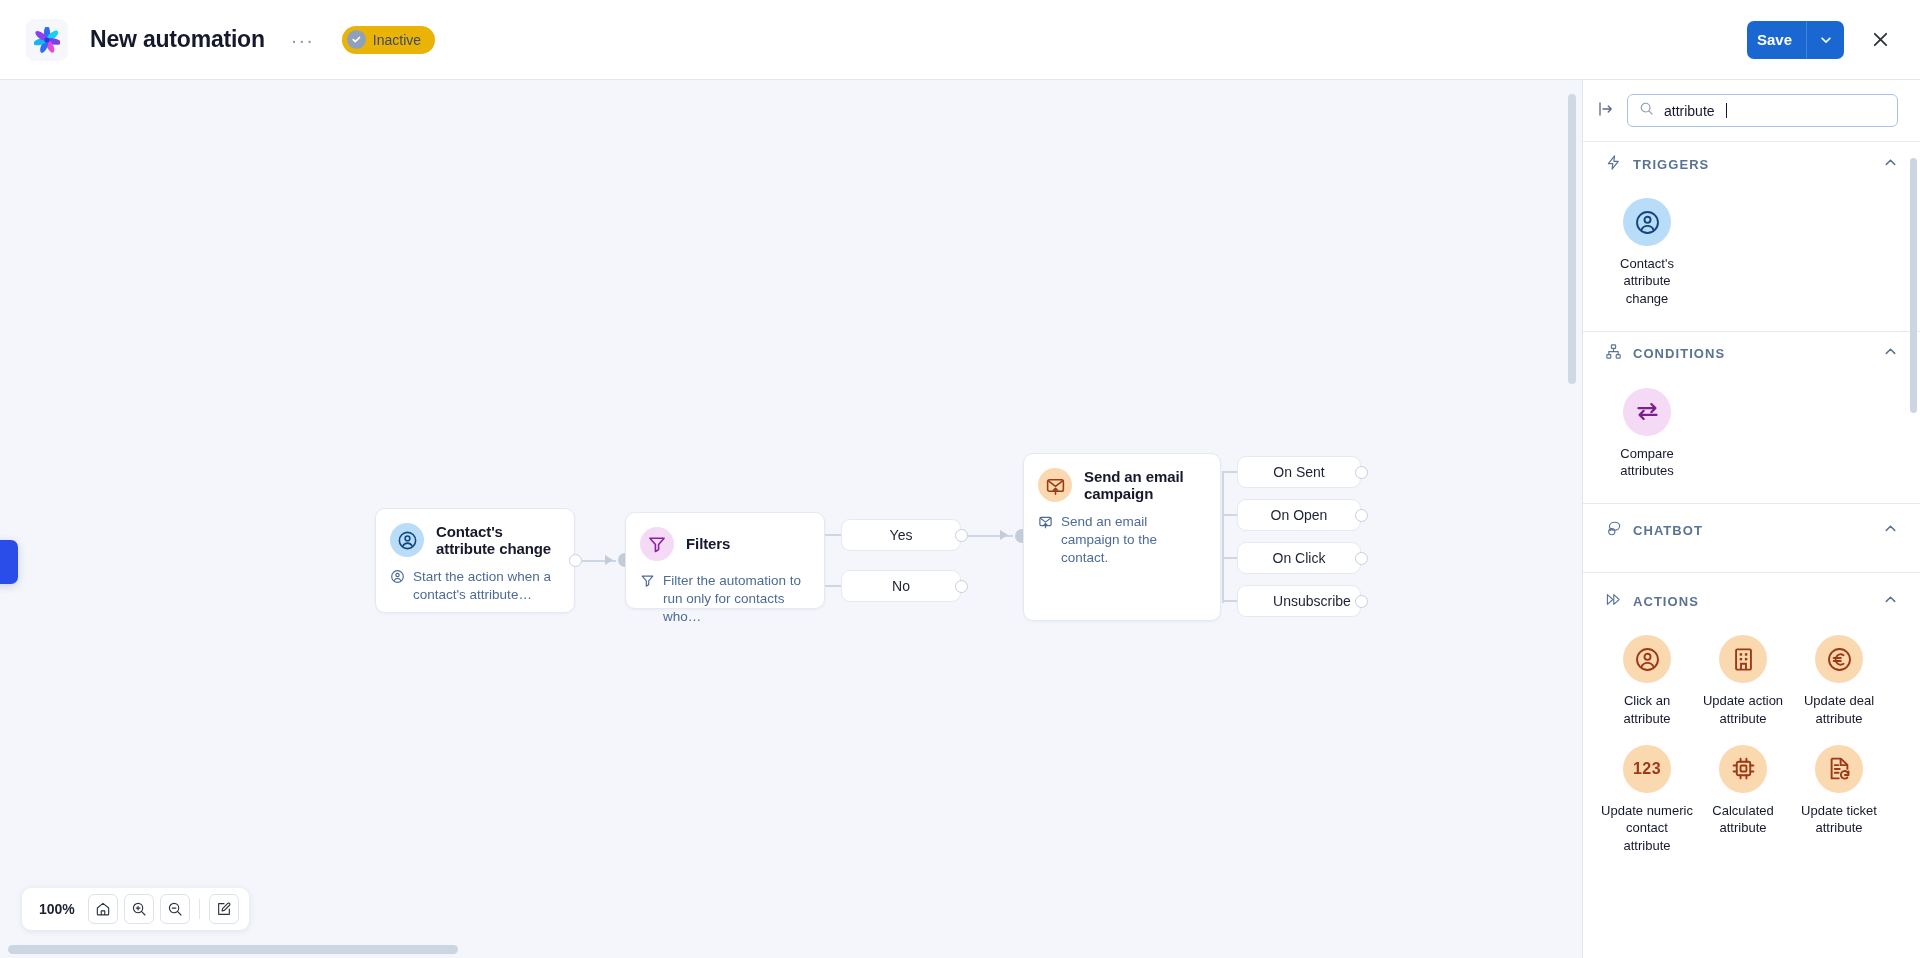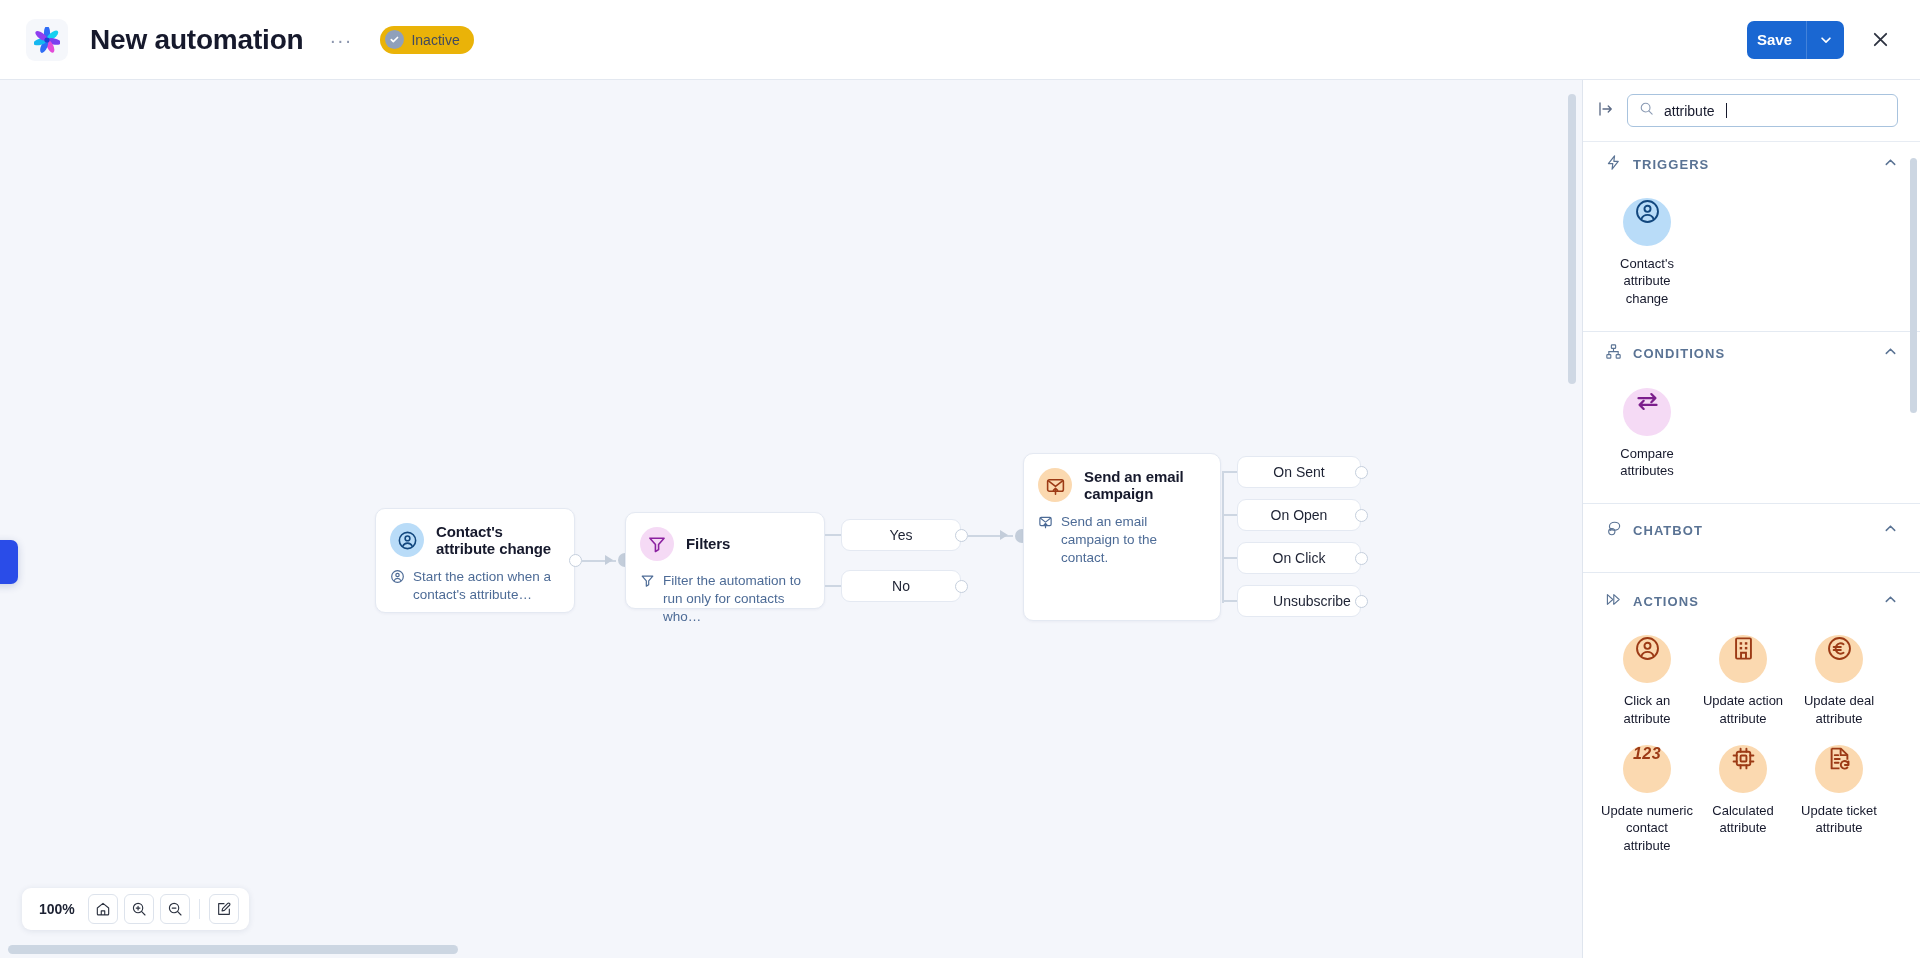--- a/index.html
+++ b/index.html
@@ -20,21 +20,21 @@
     padding: 0 22px 0 26px;
     z-index: 40;
   }
   .logo-box {
     width: 42px; height: 42px; border-radius: 9px;
     background: #f5f7fb;
     display: flex; align-items: center; justify-content: center;
     flex: none;
   }
   .app-title {
-    font-size: 28px; font-weight: bold; color: #16192c;
+    font-size: 23px; font-weight: bold; color: #16192c;
     margin-left: 22px; letter-spacing: -0.2px; white-space: nowrap;
   }
   .ellipsis-btn {
     margin-left: 20px; color: #8c96ae; font-size: 20px;
     letter-spacing: 1px; line-height: 10px; cursor: pointer;
     padding: 4px 6px; user-select: none;
   }
   .status-pill {
     margin-left: 22px; height: 28px; border-radius: 14px;
     background: #eab308; display: flex; align-items: center;
@@ -179,23 +179,22 @@
     display: flex; flex-wrap: wrap; padding: 4px 16px 14px 16px;
   }
   .sect-sep { height: 1px; background: #e4eaf2; margin: 0; }
 
   .item {
     width: 96px; display: flex; flex-direction: column;
     align-items: center; padding: 8px 2px 10px 2px; cursor: pointer;
   }
   .item-ico {
     width: 48px; height: 48px; border-radius: 50%;
-    display: flex; justify-content: center;
+    display: flex; align-items: center; justify-content: center;
     margin-bottom: 9px;
-    font-style: italic;
   }
   .item-label {
     font-size: 13px; color: #16192c; text-align: center; line-height: 1.33;
   }
 
   .panel-vscroll {
     position: absolute; right: 3px; top: 78px;
     width: 7px; height: 255px; border-radius: 4px; background: #ccd6e2;
   }
   .canvas-vscroll {

